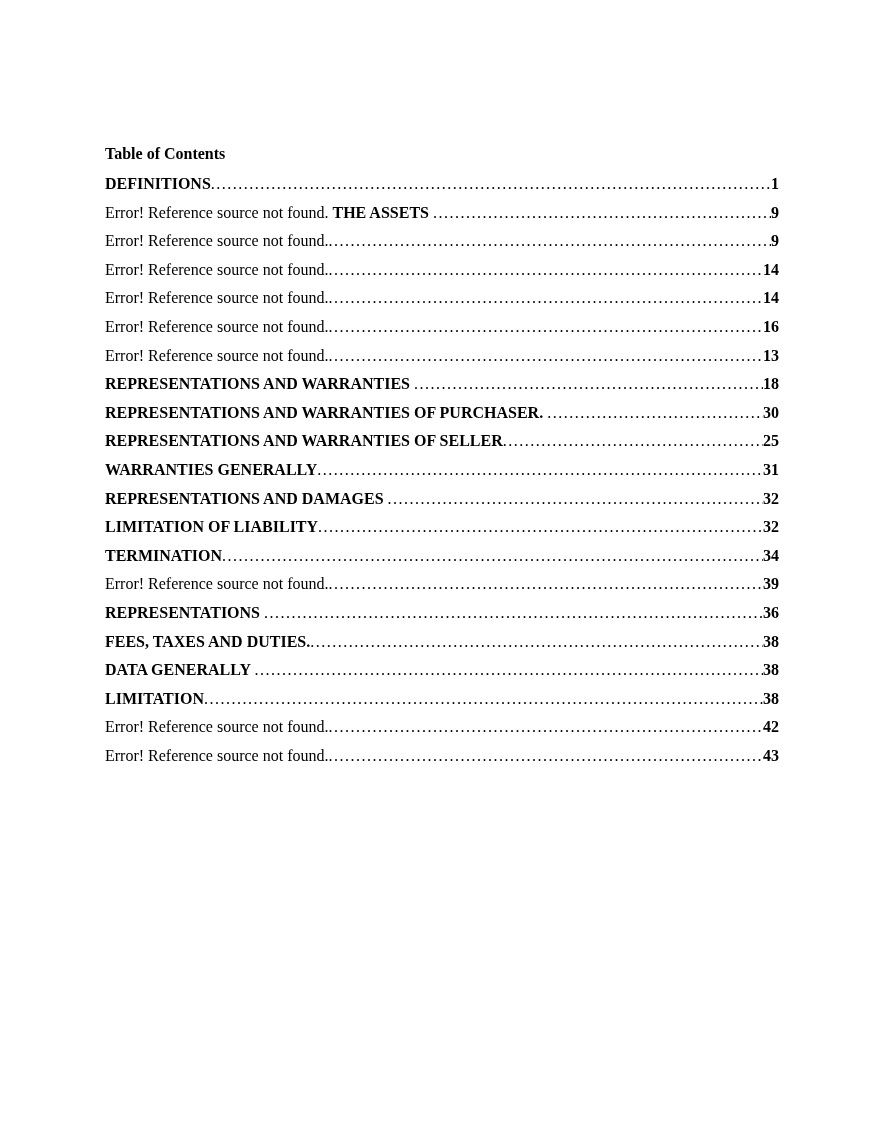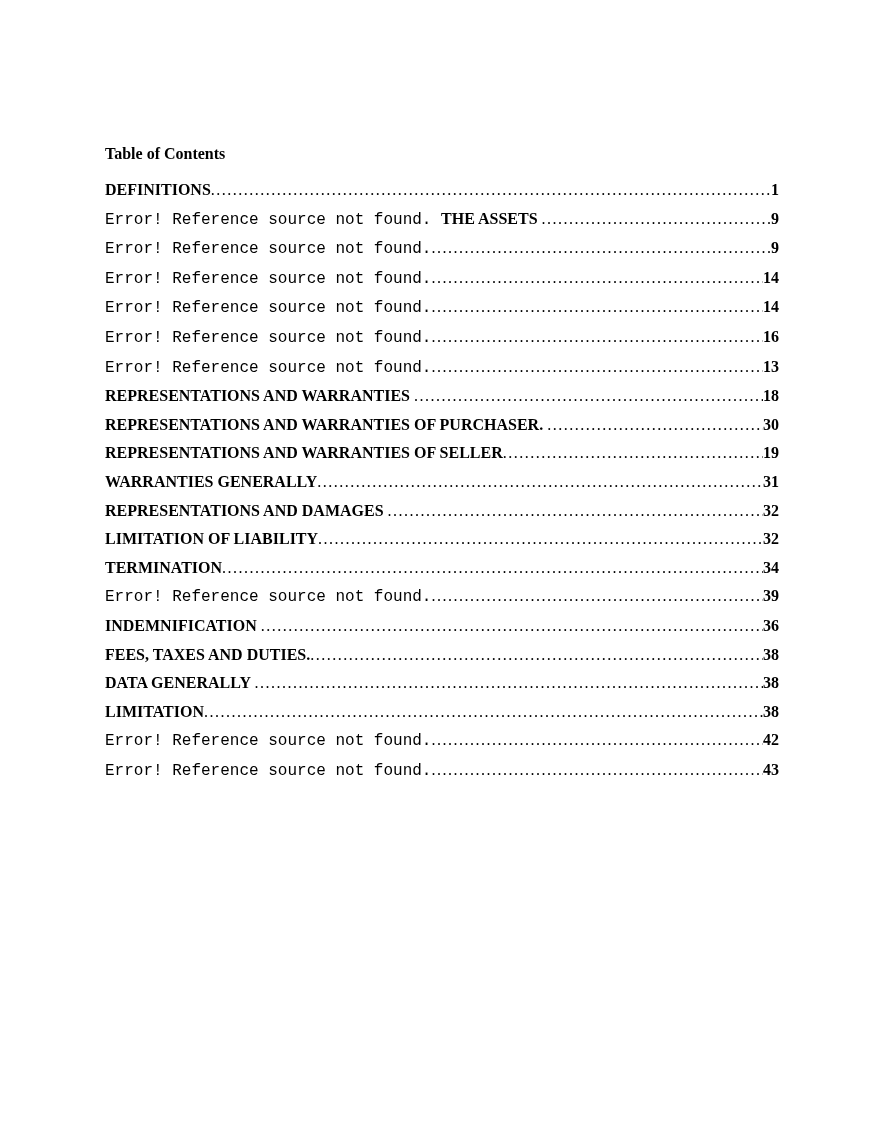--- a/index.html
+++ b/index.html
@@ -17,32 +17,31 @@
     box-sizing: border-box;
     padding: 144px 105px 0 105px;
     overflow: hidden;
   }
   .toc-heading {
     font-weight: bold;
     font-size: 16px;
     line-height: 20px;
   }
   .toc-list {
-    margin-top: 17px;
+    margin-top: 11px;
   }
   .toc-row {
     display: flex;
     align-items: baseline;
     font-size: 16px;
     line-height: 18.4px;
     margin-bottom: 10.2px;
   }
   .toc-prefix {
     white-space: pre;
-    font-family: Liberation Mono, monospace;
   }
   .toc-title {
     font-weight: bold;
     white-space: pre;
   }
   .toc-leader {
     flex: 1 1 auto;
     overflow: hidden;
     white-space: nowrap;
     letter-spacing: 1.5px;
@@ -128,21 +127,21 @@
     <span class="toc-prefix"></span>
     <span class="toc-title">REPRESENTATIONS AND WARRANTIES OF PURCHASER. </span>
     <span class="toc-leader">................................................................................................................................................................................................................................................................................................................................................................................................................</span>
     <span class="toc-page">30</span>
   </div>
 
   <div class="toc-row">
     <span class="toc-prefix"></span>
     <span class="toc-title">REPRESENTATIONS AND WARRANTIES OF SELLER</span>
     <span class="toc-leader">................................................................................................................................................................................................................................................................................................................................................................................................................</span>
-    <span class="toc-page">19</span>
+    <span class="toc-page">25</span>
   </div>
 
   <div class="toc-row">
     <span class="toc-prefix"></span>
     <span class="toc-title">WARRANTIES GENERALLY</span>
     <span class="toc-leader">................................................................................................................................................................................................................................................................................................................................................................................................................</span>
     <span class="toc-page">31</span>
   </div>
 
   <div class="toc-row">
@@ -168,21 +167,21 @@
 
   <div class="toc-row">
     <span class="toc-prefix">Error! Reference source not found.</span>
     <span class="toc-title"></span>
     <span class="toc-leader">................................................................................................................................................................................................................................................................................................................................................................................................................</span>
     <span class="toc-page">39</span>
   </div>
 
   <div class="toc-row">
     <span class="toc-prefix"></span>
-    <span class="toc-title">INDEMNIFICATION </span>
+    <span class="toc-title">REPRESENTATIONS </span>
     <span class="toc-leader">................................................................................................................................................................................................................................................................................................................................................................................................................</span>
     <span class="toc-page">36</span>
   </div>
 
   <div class="toc-row">
     <span class="toc-prefix"></span>
     <span class="toc-title">FEES, TAXES AND DUTIES.</span>
     <span class="toc-leader">................................................................................................................................................................................................................................................................................................................................................................................................................</span>
     <span class="toc-page">38</span>
   </div>

